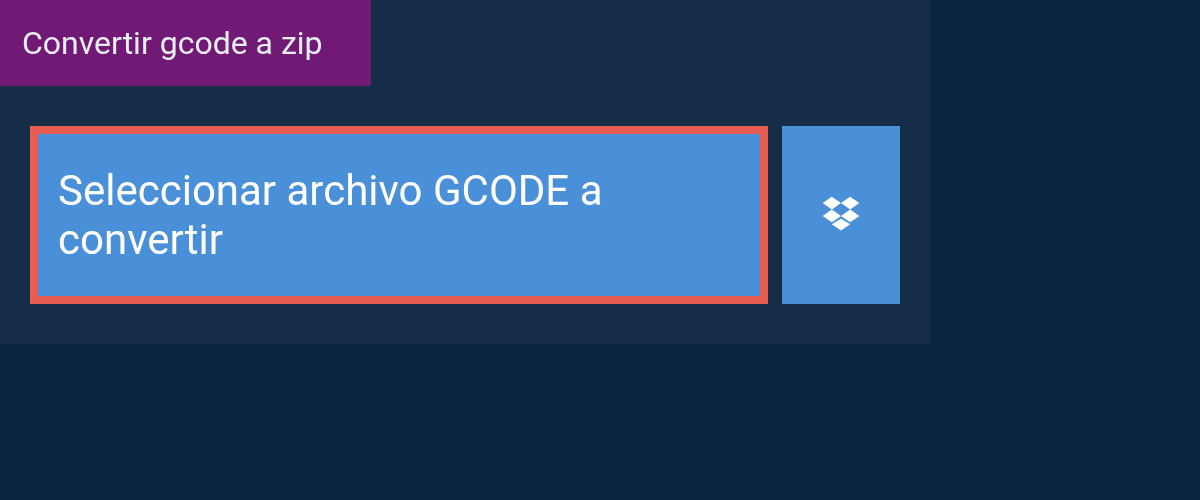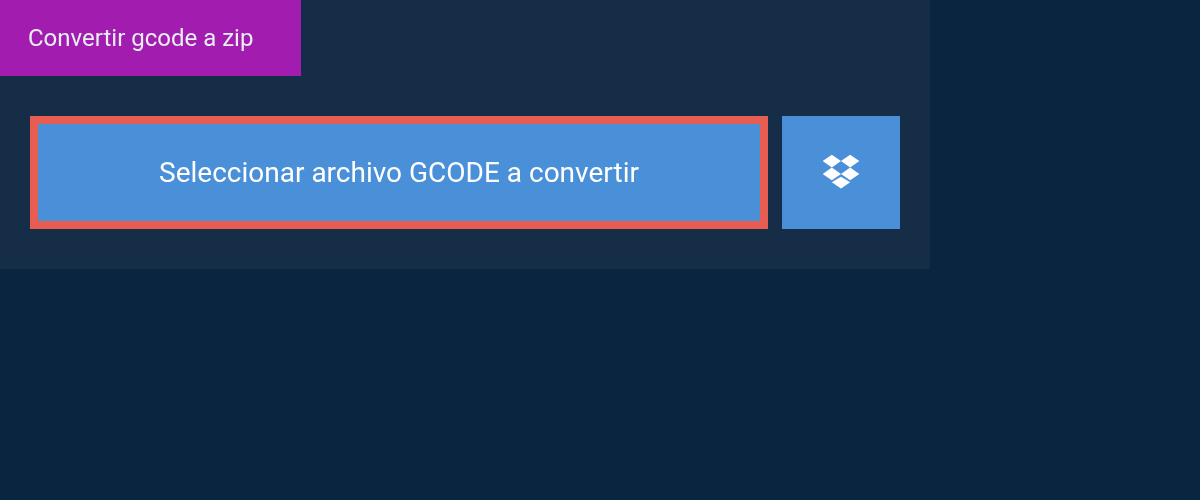--- a/index.html
+++ b/index.html
@@ -14,43 +14,43 @@
       font-family: -apple-system, BlinkMacSystemFont, "Segoe UI", Roboto, sans-serif;
       overflow: hidden;
     }
     .container {
       width: 930px;
       background: #152d47;
       position: relative;
     }
     .tab-header {
       display: inline-block;
-      background: #a21caf;
-      padding: 24px 48px 24px 28px;
+      background: #701a75;
+      padding: 24px 48px 24px 22px;
       color: #e8eef4;
-      font-size: 24px;
+      font-size: 32px;
       font-weight: 400;
     }
     .upload-area {
       padding: 40px 30px 40px 30px;
       display: flex;
       gap: 14px;
       align-items: stretch;
     }
     .select-file-button {
       flex: 1;
       background: #4a90d9;
       border: 8px solid #e85d52;
       padding: 32px 20px;
       cursor: pointer;
       display: flex;
       align-items: center;
       justify-content: center;
       color: #ffffff;
-      font-size: 28px;
+      font-size: 42px;
       font-weight: 400;
     }
     .dropbox-button {
       width: 118px;
       background: #4a90d9;
       cursor: pointer;
       display: flex;
       align-items: center;
       justify-content: center;
     }

